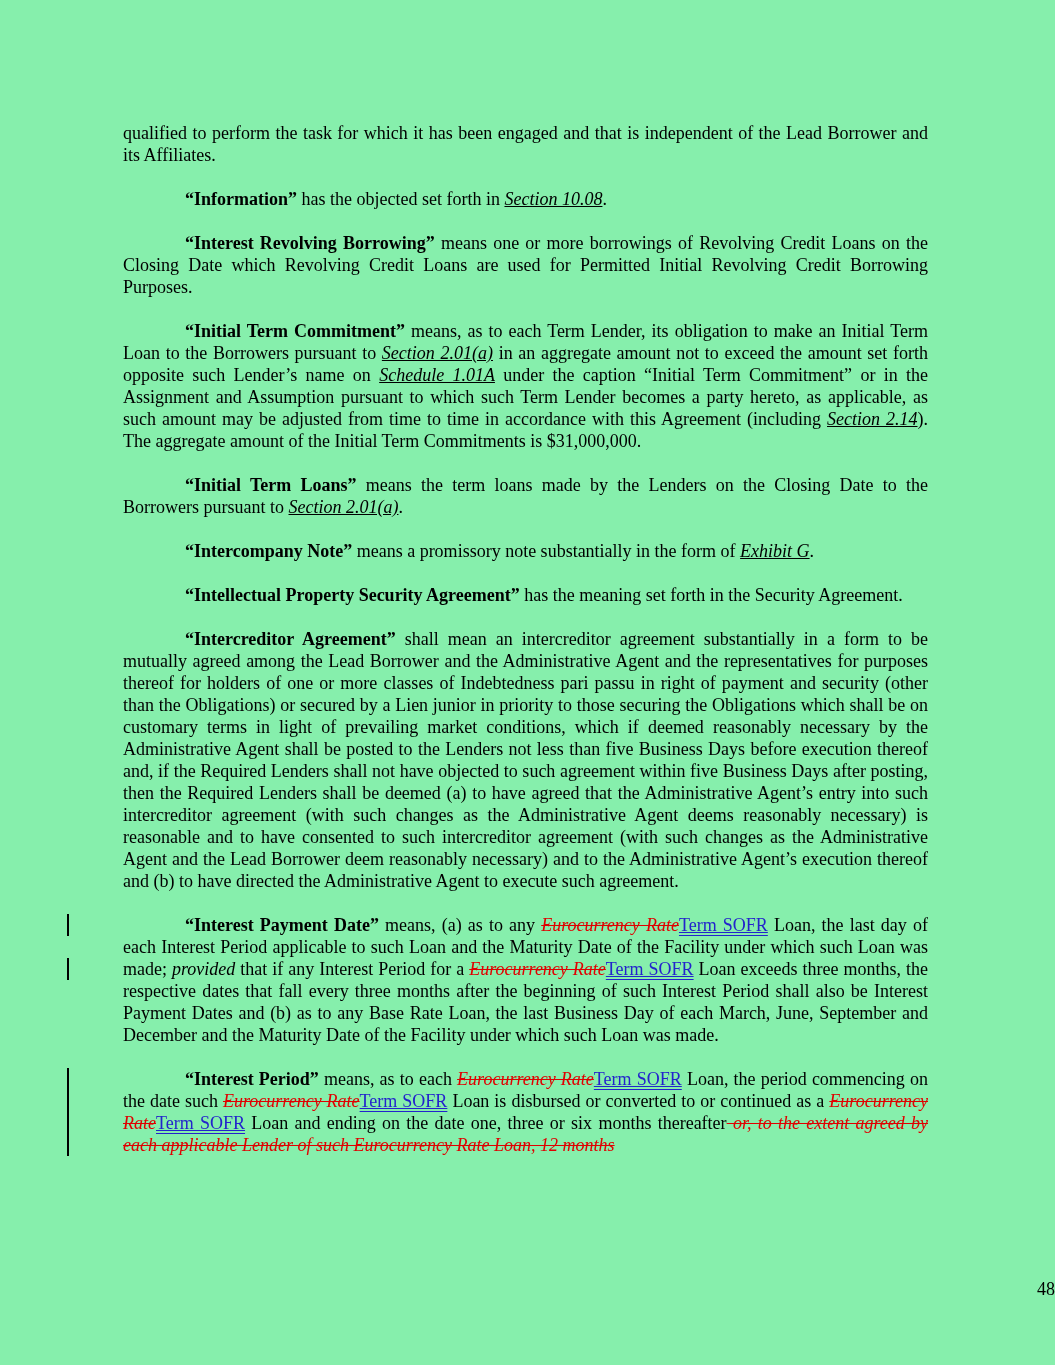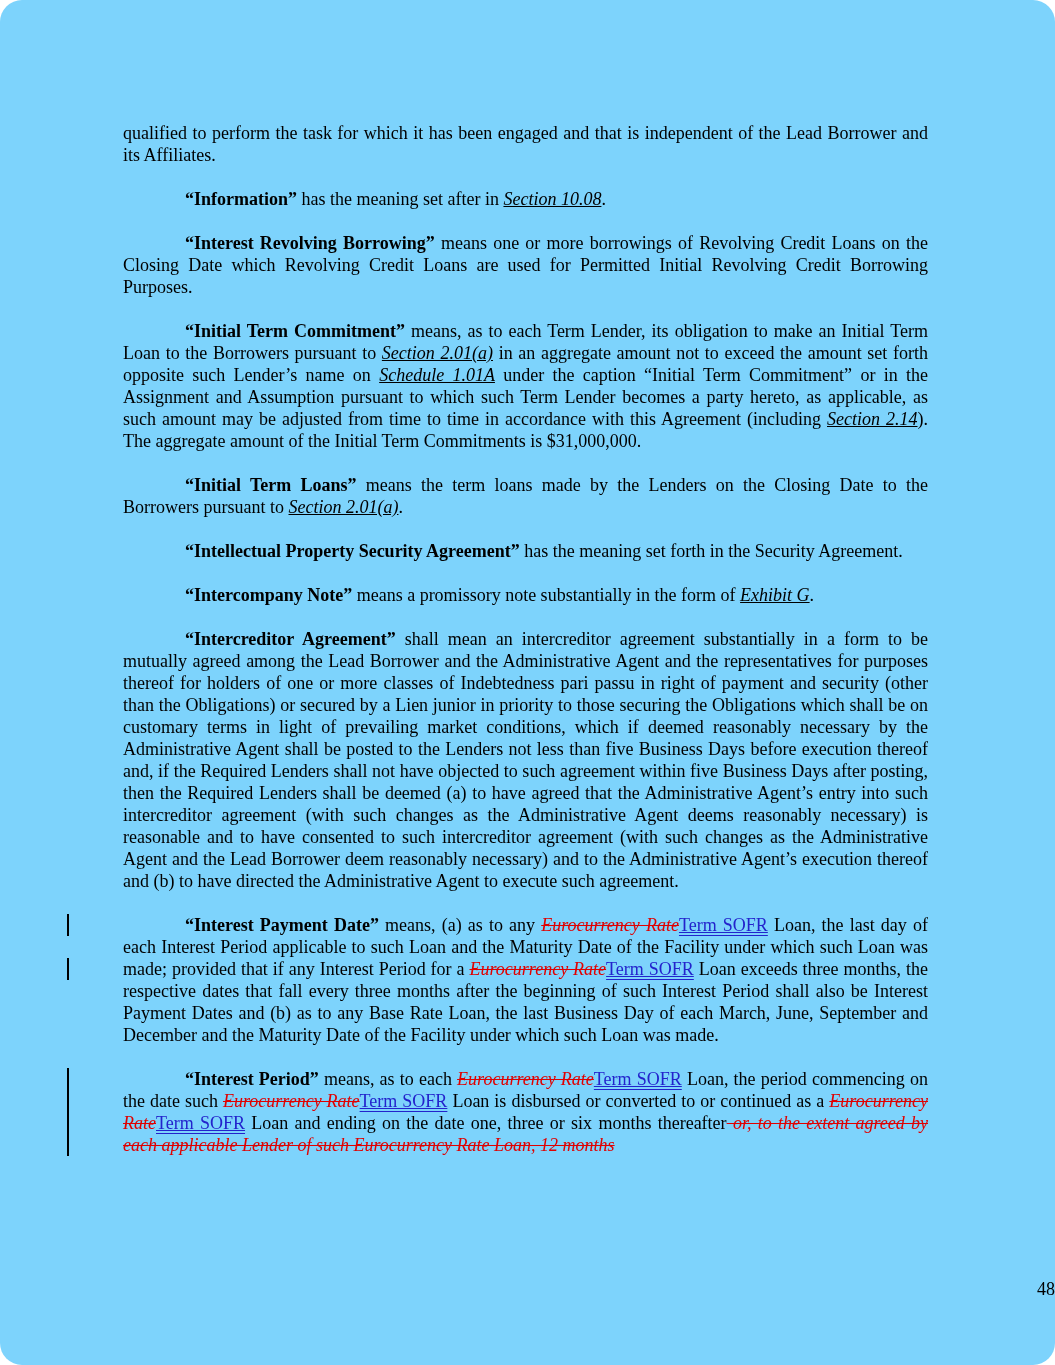--- a/index.html
+++ b/index.html
@@ -6,36 +6,35 @@
   body{
     width:1055px;height:1365px;
     background:#ffffff;
     font-family:"Liberation Serif", serif;
     color:#000;
     position:relative;
   }
   .page{
     position:absolute;left:0;top:0;
     width:1055px;height:1365px;
-    background:#7dd3fc;
+    background:#86efac;
     overflow:hidden;
-    border-radius:22px;
   }
   .body-text{
     position:absolute;
     left:123px;top:122px;width:805px;
     font-size:18px;line-height:22px;
     text-align:justify;
   }
   p.para{margin:0 0 22px 0;padding:0;}
   p.para.indent{text-indent:62px;}
   .plain{color:inherit;}
   .b{font-weight:700;}
   .u{text-decoration:underline;font-style:italic;}
-  .i{}
+  .i{font-style:italic;}
   .del{
     color:var(--del-color,#e00000);
     text-decoration:line-through;
     font-style:italic;
   }
   .ins{
     color:var(--ins-color,#2323cc);
     text-decoration-line:underline;
     text-decoration-style:double;
   }
@@ -54,26 +53,26 @@
 <body>
 
 <div class="page">
   <div>
       <div class="change-bar" style="top: 914px; height: 22px; background: rgb(0, 0, 0);"></div>
       <div class="change-bar" style="top: 958px; height: 22px; background: rgb(0, 0, 0);"></div>
       <div class="change-bar" style="top: 1068px; height: 88px; background: rgb(0, 0, 0);"></div>
     </div>
   <div class="body-text">
       <p class="para"><span class="plain">qualified to perform the task for which it has been engaged and that is independent of the Lead Borrower and its Affiliates.</span></p>
-      <p class="para indent"><span class="b">“Information”</span><span class="plain"> has the meaning set after in </span><span class="u">Section 10.08</span><span class="plain">.</span></p>
+      <p class="para indent"><span class="b">“Information”</span><span class="plain"> has the objected set forth in </span><span class="u">Section 10.08</span><span class="plain">.</span></p>
       <p class="para indent"><span class="b">“Interest Revolving Borrowing”</span><span class="plain"> means one or more borrowings of Revolving Credit Loans on the Closing Date which Revolving Credit Loans are used for Permitted Initial Revolving Credit Borrowing Purposes.</span></p>
       <p class="para indent"><span class="b">“Initial Term Commitment”</span><span class="plain"> means, as to each Term Lender, its obligation to make an Initial Term Loan to the Borrowers pursuant to </span><span class="u">Section 2.01(a)</span><span class="plain"> in an aggregate amount not to exceed the amount set forth opposite such Lender’s name on </span><span class="u">Schedule 1.01A</span><span class="plain"> under the caption “Initial Term Commitment” or in the Assignment and Assumption pursuant to which such Term Lender becomes a party hereto, as applicable, as such amount may be adjusted from time to time in accordance with this Agreement (including </span><span class="u">Section 2.14</span><span class="plain">).  The aggregate amount of the Initial Term Commitments is $31,000,000.</span></p>
       <p class="para indent"><span class="b">“Initial Term Loans”</span><span class="plain"> means the term loans made by the Lenders on the Closing Date to the Borrowers pursuant to </span><span class="u">Section 2.01(a)</span><span class="plain">.</span></p>
+      <p class="para indent"><span class="b">“Intercompany Note”</span><span class="plain"> means a promissory note substantially in the form of </span><span class="u">Exhibit G</span><span class="plain">.</span></p>
       <p class="para indent"><span class="b">“Intellectual Property Security Agreement”</span><span class="plain"> has the meaning set forth in the Security Agreement.</span></p>
-      <p class="para indent"><span class="b">“Intercompany Note”</span><span class="plain"> means a promissory note substantially in the form of </span><span class="u">Exhibit G</span><span class="plain">.</span></p>
       <p class="para indent"><span class="b">“Intercreditor Agreement”</span><span class="plain"> shall mean an intercreditor agreement substantially in a form to be mutually agreed among the Lead Borrower and the Administrative Agent and the representatives for purposes thereof for holders of one or more classes of Indebtedness pari passu in right of payment and security (other than the Obligations) or secured by a Lien junior in priority to those securing the Obligations which shall be on customary terms in light of prevailing market conditions, which if deemed reasonably necessary by the Administrative Agent shall be posted to the Lenders not less than five Business Days before execution thereof and, if the Required Lenders shall not have objected to such agreement within five Business Days after posting, then the Required Lenders shall be deemed (a) to have agreed that the Administrative Agent’s entry into such intercreditor agreement (with such changes as the Administrative Agent deems reasonably necessary) is reasonable and to have consented to such intercreditor agreement (with such changes as the Administrative Agent and the Lead Borrower deem reasonably necessary) and to the Administrative Agent’s execution thereof and (b) to have directed the Administrative Agent to execute such agreement.</span></p>
       <p class="para indent"><span class="b">“Interest Payment Date”</span><span class="plain"> means, (a) as to any </span><span class="del">Eurocurrency Rate</span><span class="ins">Term SOFR</span><span class="plain"> Loan, the last day of each Interest Period applicable to such Loan and the Maturity Date of the Facility under which such Loan was made; </span><span class="i">provided</span><span class="plain"> that if any Interest Period for a </span><span class="del">Eurocurrency Rate</span><span class="ins">Term SOFR</span><span class="plain"> Loan exceeds three months, the respective dates that fall every three months after the beginning of such Interest Period shall also be Interest Payment Dates and (b) as to any Base Rate Loan, the last Business Day of each March, June, September and December and the Maturity Date of the Facility under which such Loan was made.</span></p>
       <p class="para indent"><span class="b">“Interest Period”</span><span class="plain"> means, as to each </span><span class="del">Eurocurrency Rate</span><span class="ins">Term SOFR</span><span class="plain"> Loan, the period commencing on the date such </span><span class="del">Eurocurrency Rate</span><span class="ins">Term SOFR</span><span class="plain"> Loan is disbursed or converted to or continued as a </span><span class="del">Eurocurrency Rate</span><span class="ins">Term SOFR</span><span class="plain"> Loan and ending on the date one, three or six months thereafter</span><span class="del"> or, to the extent agreed by each applicable Lender of such Eurocurrency Rate Loan, 12 months</span></p>
     </div>
   <div class="footer">
     <span>48</span>
   </div>
 </div>
 
 </body></html>

